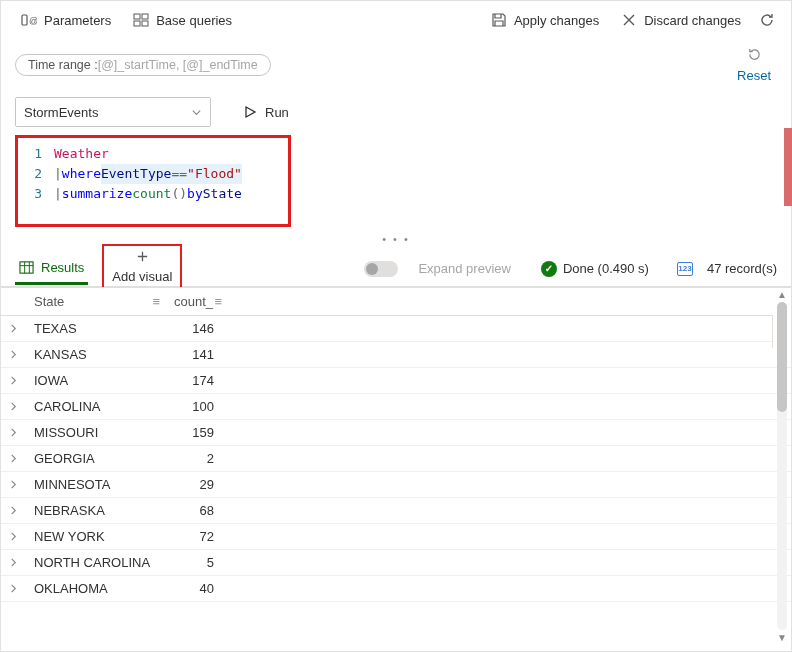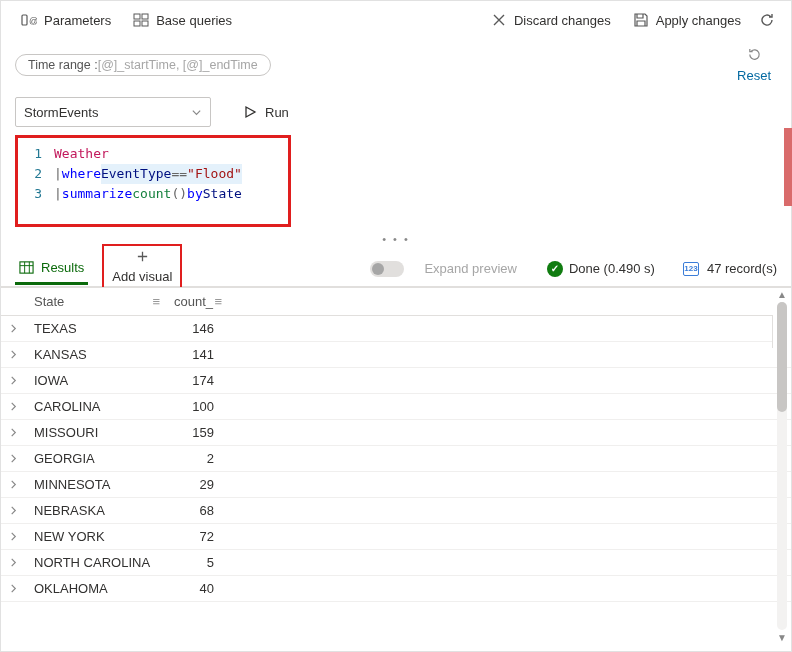--- a/index.html
+++ b/index.html
@@ -43,21 +43,21 @@
   .tabs-row { display:flex; align-items:center; padding: 4px 14px 0 14px; height:40px; gap:14px; border-bottom:1px solid #e1dfdd; position:relative; }
   .tab { display:flex; align-items:center; gap:7px; padding:6px 4px 10px 4px; cursor:pointer; color:#323130; }
   .tab.active { color:#0b6a0b; border-bottom:3px solid #0b6a0b; margin-bottom:-1px; padding-bottom:7px; }
   .add-visual-box { border:2px solid #e01e1e; padding:4px 8px; display:flex; align-items:center; gap:6px; cursor:pointer; margin-bottom:4px;flex-direction:column; }
   .tabs-row .spacer { flex:1; }
   .toggle { width:34px; height:16px; border-radius:8px; background:#e1dfdd; position:relative; cursor:pointer; }
   .toggle::after { content:""; position:absolute; left:2px; top:2px; width:12px; height:12px; border-radius:50%; background:#a6a6a6; }
   .expand-lbl { color:#a6a6a6; margin-left:6px; }
   .done-pill { display:flex; align-items:center; gap:6px; margin-left:16px; }
   .done-dot { width:16px; height:16px; border-radius:50%; background:#107c10; display:inline-flex; align-items:center; justify-content:center; color:#fff; font-size:10px; font-weight:bold; }
-  .rec-pill { display:flex; align-items:center; gap:8px; margin-left:14px; }
+  .rec-pill { display:flex; align-items:center; gap:14px; margin-left:14px; }
   .rec-ico { width:16px; height:14px; border:1px solid #3b7dd8; border-radius:2px; display:inline-flex; align-items:center; justify-content:center; color:#3b7dd8; font-size:8px; font-weight:bold; }
 
   
   .grid-wrap { position:relative; height:358px; }
   .grid { width:100%; border-collapse:collapse; }
   .grid th { text-align:left; font-weight:400; color:#555; padding:6px 8px; border-bottom:1px solid #e1dfdd; border-top:1px solid #e1dfdd; background:#fff; position:relative; }
   .grid th .grip { float:right; color:#999; font-size:13px; letter-spacing:-2px; }
   .grid td { padding:5px 8px; border-bottom:1px solid #f0efee; }
   .grid td.num { text-align:right; padding-right:14px; }
   .row-chev { width:22px; text-align:center; color:#888; cursor:pointer; }
@@ -97,32 +97,32 @@
           <rect x="1" y="9" width="6" height="5" fill="none" stroke="#595959"></rect>
           <rect x="9" y="9" width="6" height="5" fill="none" stroke="#595959"></rect>
         </svg>
     </span>
     <span>Base queries</span>
   </div>
   <div class="spacer"></div>
   <div class="tb-btn">
     <span class="ico">
       <svg viewBox="0 0 16 16" width="16" height="16">
+          <path d="M2 2h10l2 2v10H2z M4 2v4h6V2 M4 14v-5h8v5" fill="none" stroke="#595959" stroke-width="1.2"></path>
+        </svg>
+    </span>
+    <span>Apply changes</span>
+  </div>
+  <div class="tb-btn">
+    <span class="ico">
+      <svg viewBox="0 0 16 16" width="16" height="16">
           <path d="M3 3l10 10M13 3L3 13" stroke="#595959" stroke-width="1.4"></path>
         </svg>
     </span>
     <span>Discard changes</span>
-  </div>
-  <div class="tb-btn">
-    <span class="ico">
-      <svg viewBox="0 0 16 16" width="16" height="16">
-          <path d="M2 2h10l2 2v10H2z M4 2v4h6V2 M4 14v-5h8v5" fill="none" stroke="#595959" stroke-width="1.2"></path>
-        </svg>
-    </span>
-    <span>Apply changes</span>
   </div>
   <div class="tb-btn" style="padding:4px 2px;">
     <span class="ico">
       <svg viewBox="0 0 16 16" width="16" height="16">
           <path d="M13 8a5 5 0 1 1-1.5-3.5M13 2v3h-3" fill="none" stroke="#595959" stroke-width="1.4"></path>
         </svg>
     </span>
   </div>
 </div>
 

